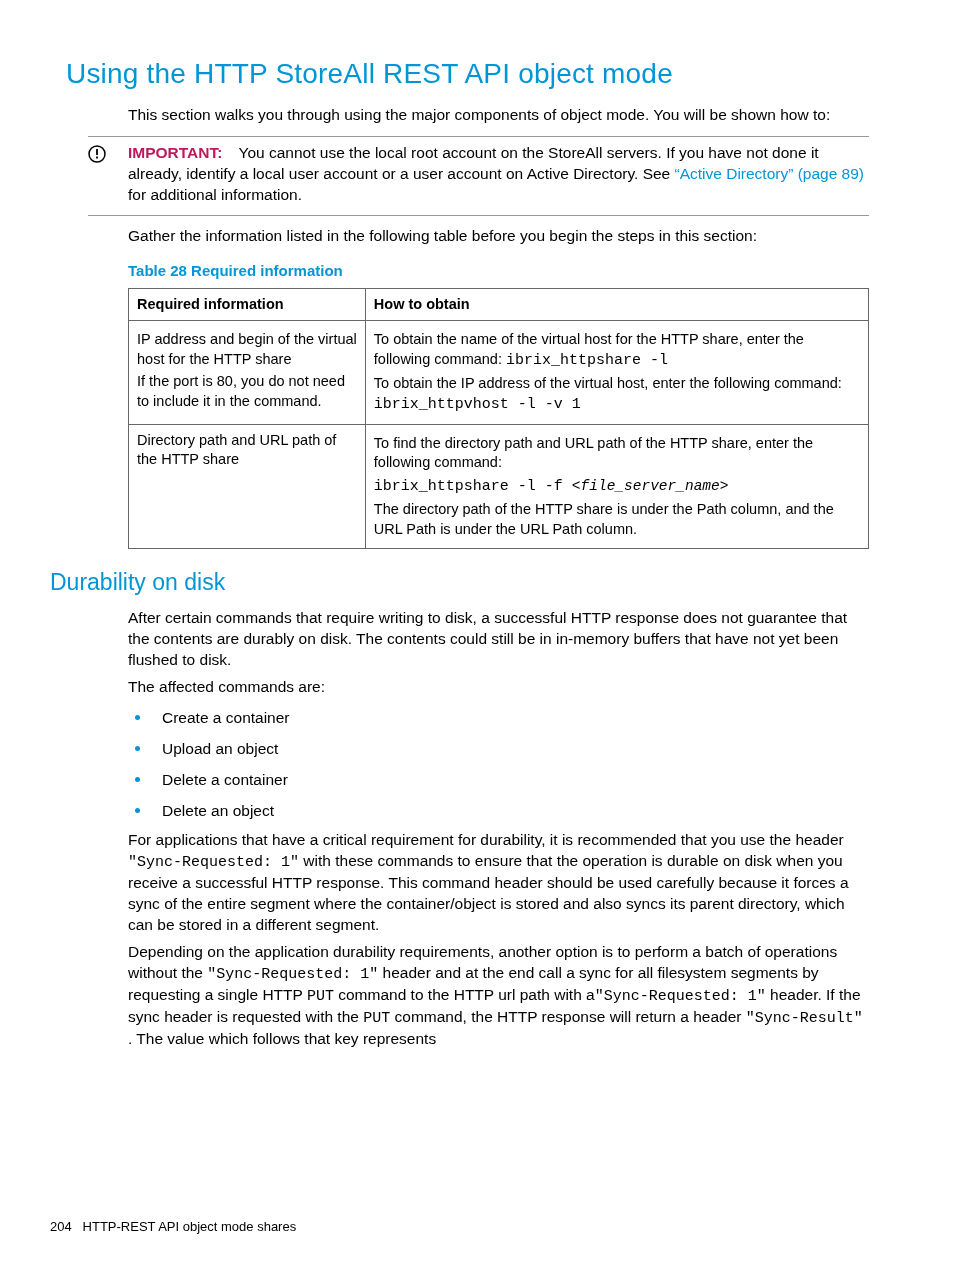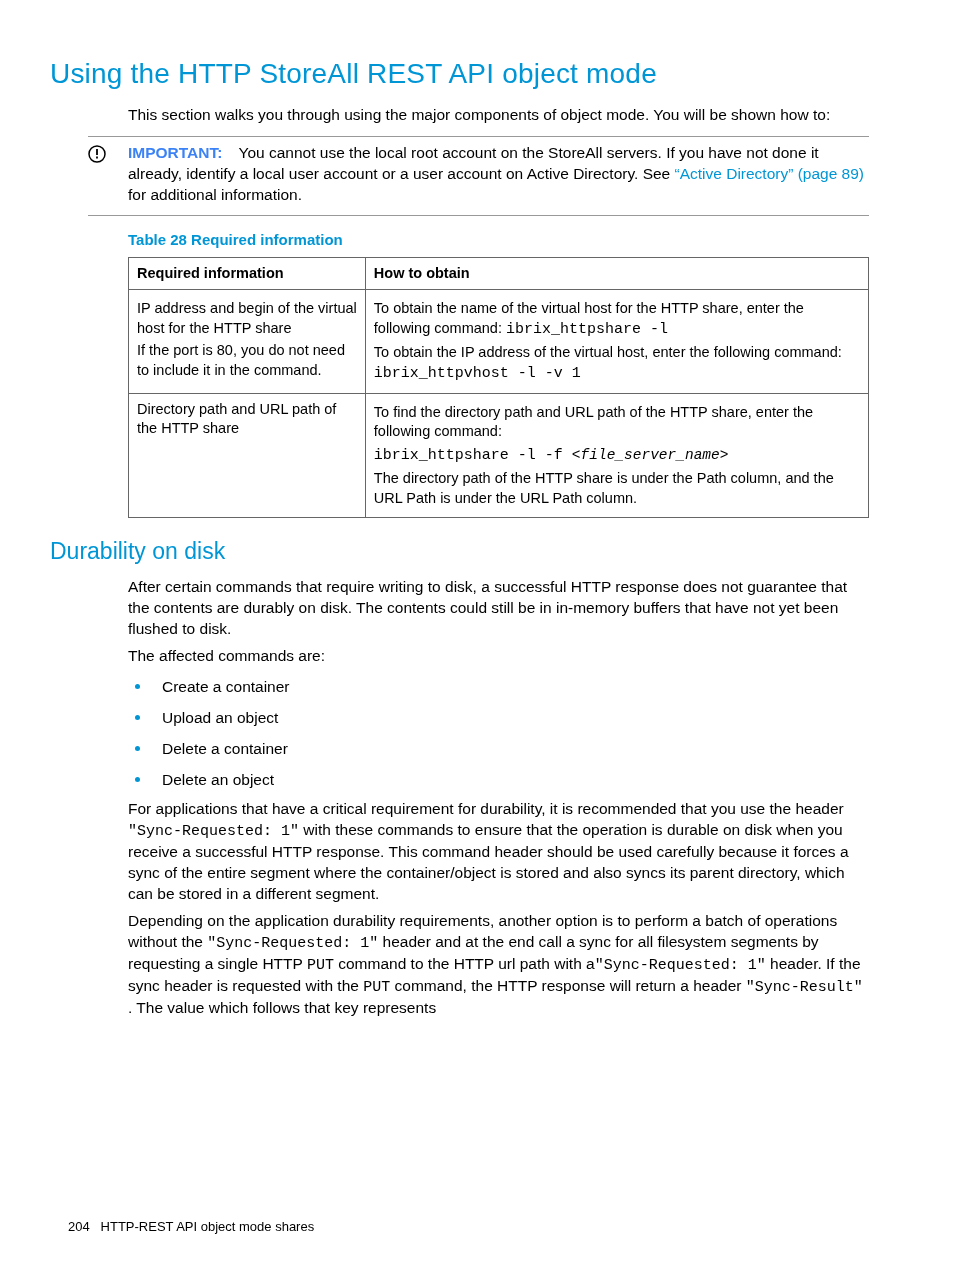--- a/index.html
+++ b/index.html
@@ -12,21 +12,21 @@
     box-sizing: border-box;
     background: #fff;
     color: #000;
     font-size: 15.5px;
     line-height: 1.35;
   }
   h1 {
     color: #0096d6;
     font-weight: 300;
     font-size: 28px;
-    margin: 0 0 12px 0;
+    margin: 0 0 12px 16px;
     letter-spacing: 0.2px;
   }
   h2 {
     color: #0096d6;
     font-weight: 300;
     font-size: 23px;
     margin: 18px 0 10px 0;
   }
   .indent {
     margin-left: 78px;
@@ -58,21 +58,21 @@
   }
   .note-icon {
     width: 40px;
     flex: 0 0 40px;
     display: flex;
     justify-content: flex-start;
     padding-top: 2px;
   }
   .note-body { flex: 1; }
   .note-body .label {
-    color: #3b82f6;
+    color: #be185d;
     font-weight: 700;
     margin-right: 12px;
   }
   .table-caption {
     color: #0096d6;
     font-weight: 700;
     font-size: 15px;
     margin: 14px 0 6px 0;
   }
   table {
@@ -94,21 +94,21 @@
     font-family: "Courier New", Courier, monospace;
     font-size: 15px;
   }
   .mono-i {
     font-family: "Courier New", Courier, monospace;
     font-style: italic;
   }
   .footer {
     position: absolute;
     bottom: 35px;
-    left: 68px;
+    left: 50px;
     font-size: 13px;
   }
 </style>
 </head>
 <body>
 
 <h1>Using the HTTP StoreAll REST API object mode</h1>
 
 <div class="indent">
   <p>This section walks you through using the major components of object mode. You will be shown how to:</p>
@@ -122,20 +122,21 @@
       <rect x="8.1" y="11.5" width="1.8" height="2" fill="#000"></rect>
     </svg>
   </div>
   <div class="note-body">
     <span class="label">IMPORTANT:</span>
     <span>You cannot use the local root account on the StoreAll servers. If you have not done it already, identify a local user account or a user account on Active Directory. See </span><a class="link">“Active Directory” (page 89)</a><span> for additional information.</span>
   </div>
 </div>
 
 <div class="indent">
+  <p>Gather the information listed in the following table before you begin the steps in this section:</p>
 
   <div class="table-caption">Table 28 Required information</div>
 
   <table>
     <thead>
       <tr>
         <th style="width:32%">Required information</th>
         <th>How to obtain</th>
       </tr>
     </thead>

